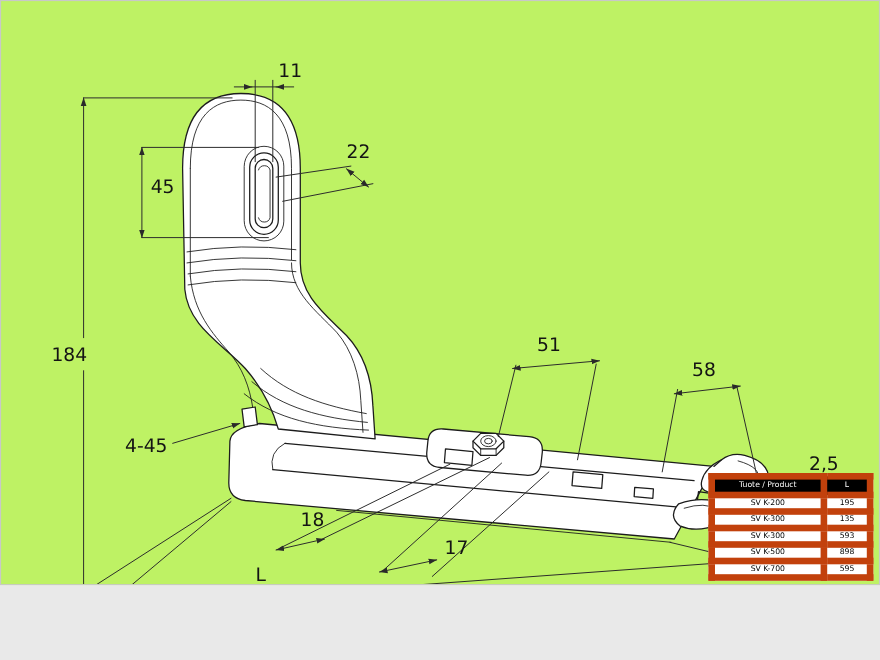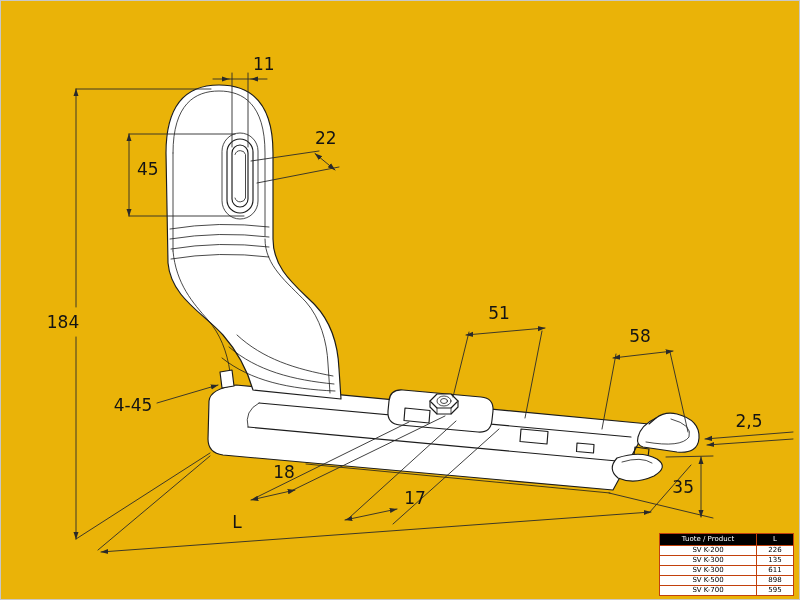--- a/index.html
+++ b/index.html
@@ -1,30 +1,30 @@
 <!DOCTYPE html>
 <html><head>
 <meta charset="utf-8">
 <style>
   html,body{margin:0;padding:0;background:#e9e9e9;}
-  .stage{position:relative;width:800px;height:600px;background:#eab308;
+  .stage{position:relative;width:800px;height:532px;background:#bef264;
          border:1px solid #c8c8c8;box-sizing:border-box;overflow:hidden;
          font-family:"DejaVu Sans",sans-serif;}
   .stage svg{position:absolute;left:0;top:0;}
   
   .ln{stroke:#1c1c1c;stroke-width:1.15;fill:none;stroke-linecap:round;stroke-linejoin:round;}
   .fw{fill:#ffffff;}
   .thin{stroke:#1c1c1c;stroke-width:0.8;fill:none;stroke-linecap:round;}
   
   .dim{stroke:#2a2a2a;stroke-width:0.9;fill:none;stroke-linecap:round;}
   .dt{font-family:"DejaVu Sans",sans-serif;font-size:17px;fill:#141414;}
   
   .spec{position:absolute;right:5px;bottom:3px;border-collapse:collapse;
         font-size:7px;color:#000;background:#fff;}
-  .spec th,.spec td{border:1px solid #c2410c;padding:0 2px;text-align:center;
+  .spec th,.spec td{border:6px solid #c2410c;padding:0 2px;text-align:center;
         line-height:9px;height:9px;}
   .spec th{background:#000;color:#fff;line-height:11px;height:11px;font-weight:normal;}
   .spec .c-prod{width:92px;}
   .spec .c-l{width:32px;}
 </style>
 </head>
 <body>
 
 <div class="stage">
 
@@ -174,29 +174,29 @@
   <table class="spec">
     <thead>
       <tr>
         <th class="c-prod">Tuote / Product</th>
         <th class="c-l">L</th>
       </tr>
     </thead>
     <tbody>
       <tr>
         <td>SV K-200</td>
-        <td>226</td>
+        <td>195</td>
       </tr>
       <tr>
         <td>SV K-300</td>
         <td>135</td>
       </tr>
       <tr>
         <td>SV K-300</td>
-        <td>611</td>
+        <td>593</td>
       </tr>
       <tr>
         <td>SV K-500</td>
         <td>898</td>
       </tr>
       <tr>
         <td>SV K-700</td>
         <td>595</td>
       </tr>
     </tbody>

